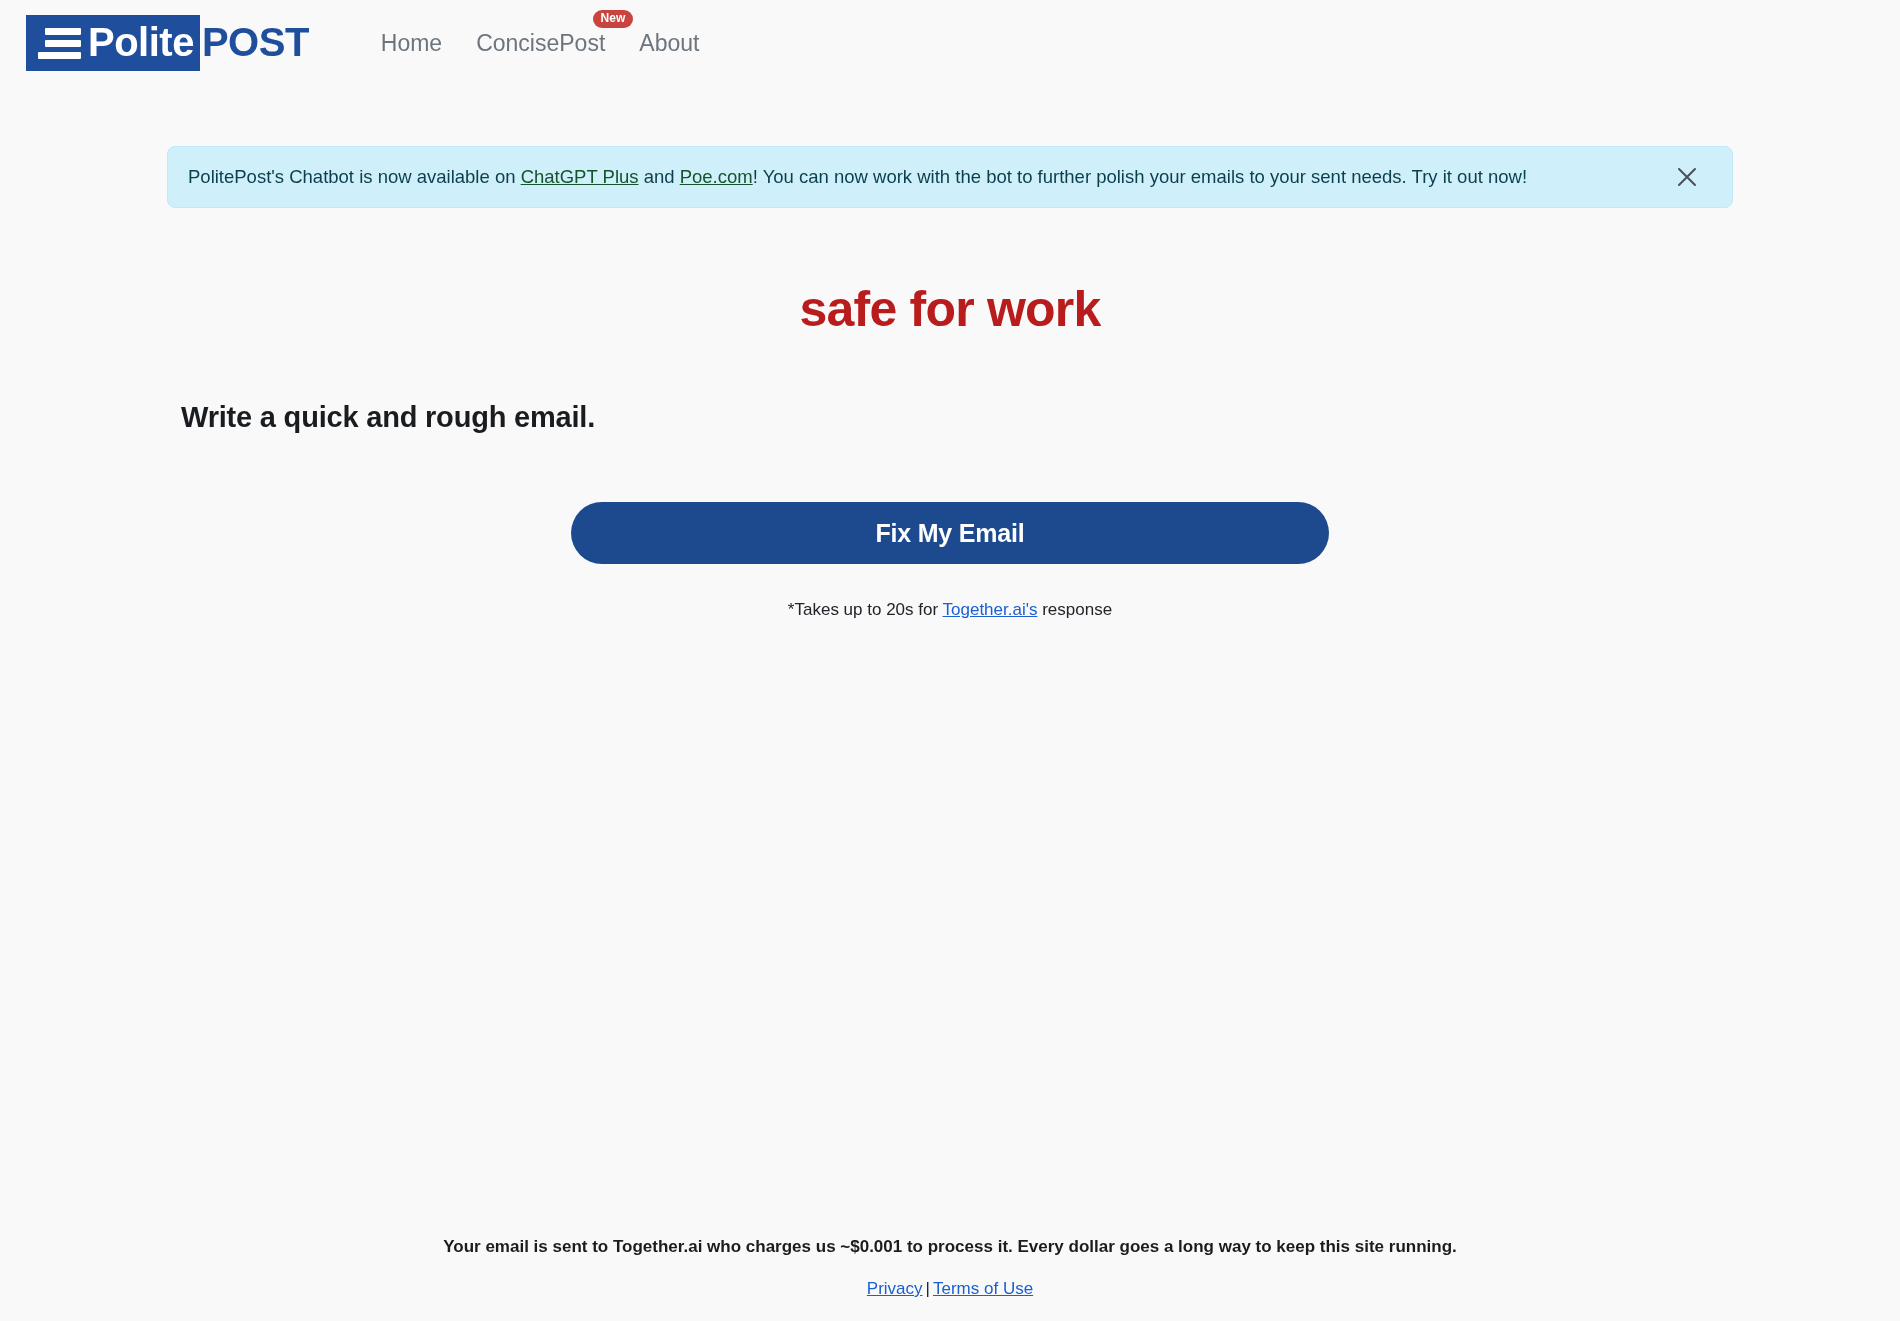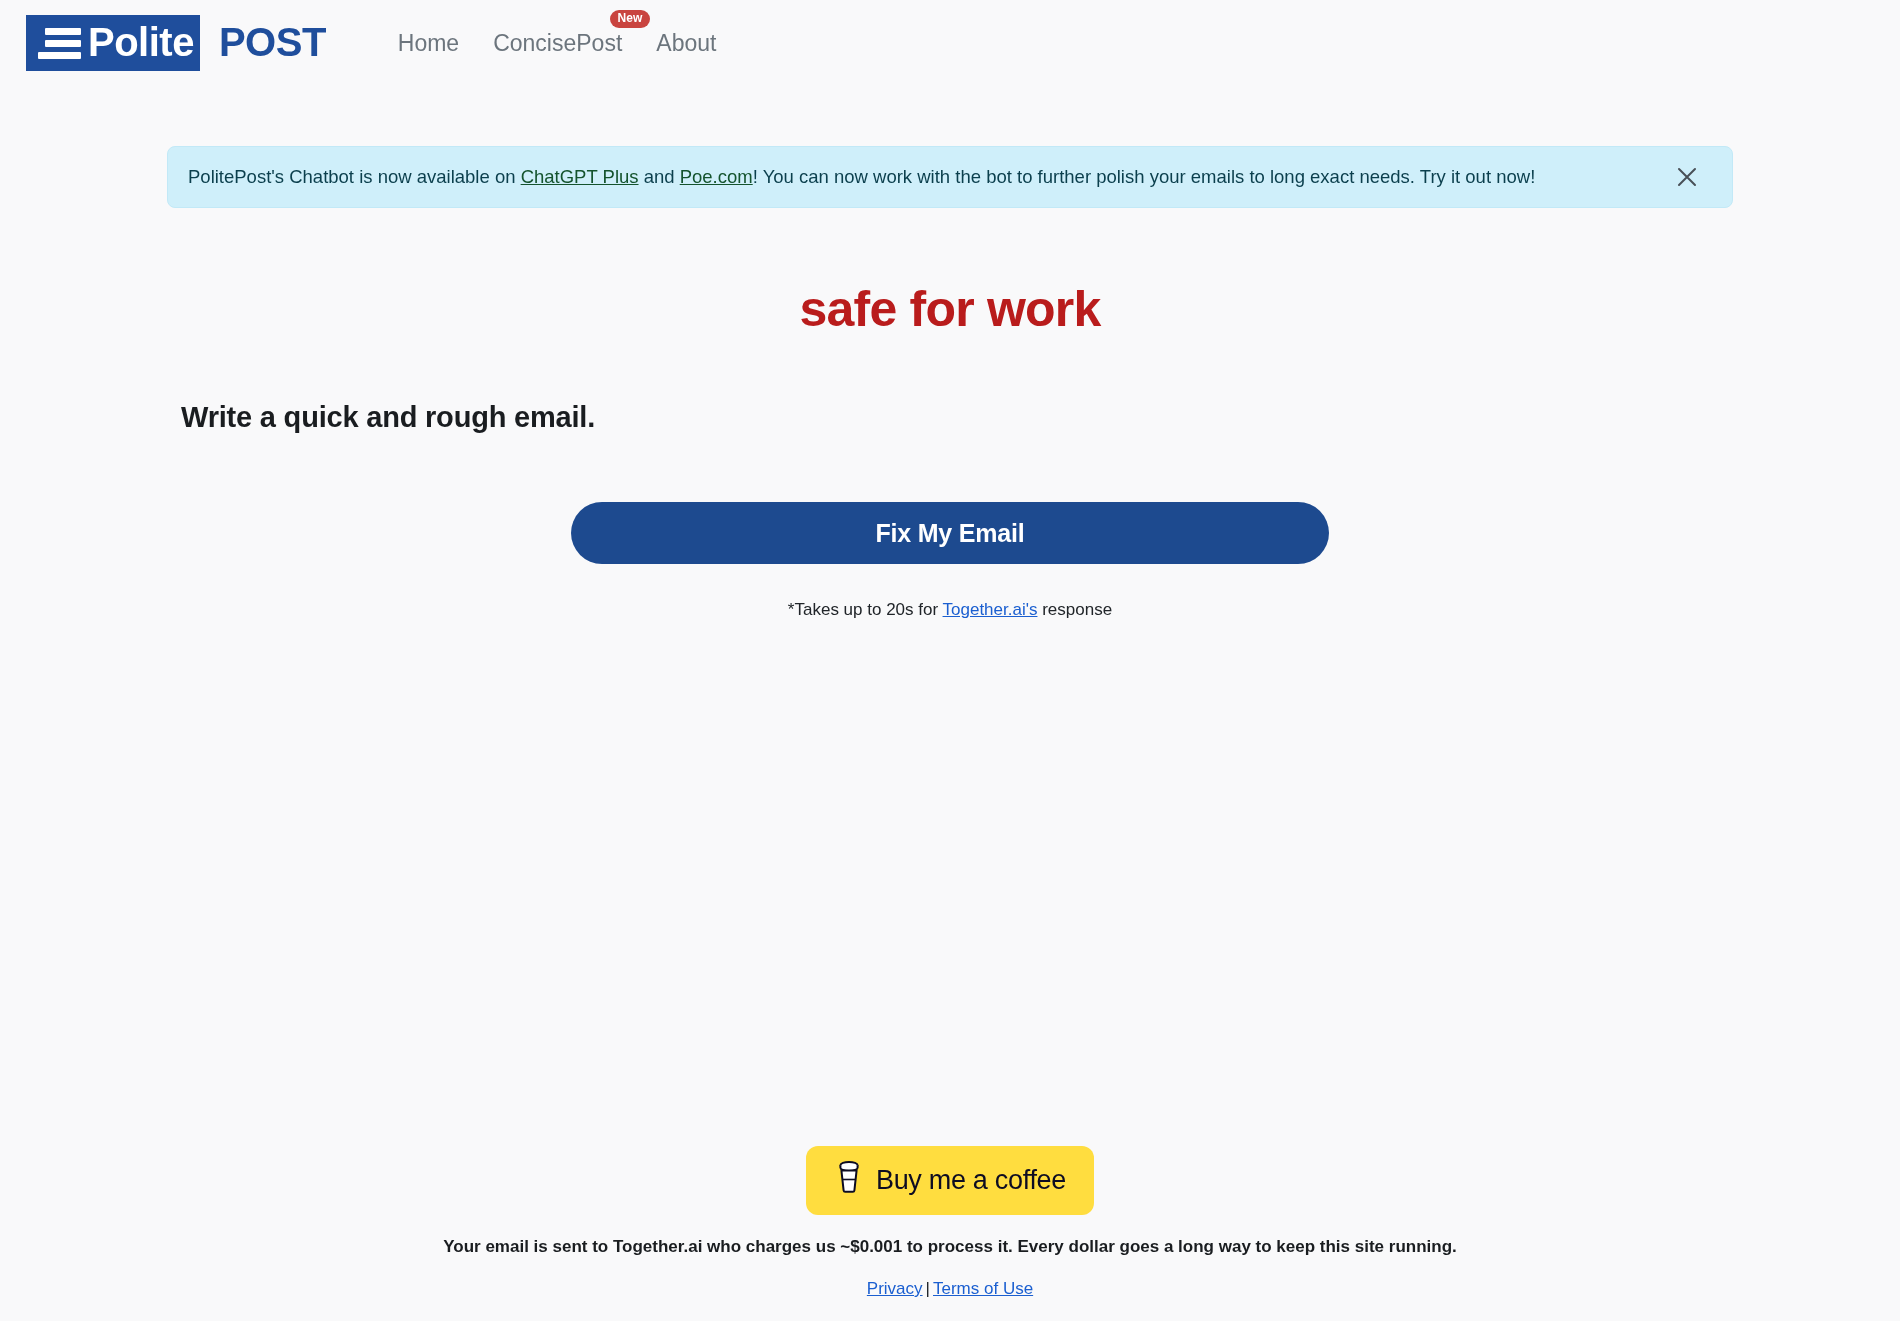--- a/index.html
+++ b/index.html
@@ -25,21 +25,20 @@
     align-items: center;
     padding: 0 0 0 26px;
     background: #f9f9fa;
   }
   .brand {
     display: flex;
     align-items: center;
     text-decoration: none;
     height: 56px;
     margin-right: 48px;
-    gap: 17px;
   }
   .brand-box {
     background: #1f4e9c;
     height: 56px;
     display: flex;
     align-items: center;
     padding: 0 6px 0 12px;
   }
   .hamburger {
     display: flex;
@@ -272,21 +271,21 @@
     </a>
     <a class="nav-link" href="#">
       <span>About</span>
     </a>
   </div>
 </div>
 
 <div class="alert-wrap">
   <div class="alert">
     <div class="alert-text">
-      <span>PolitePost's Chatbot is now available on </span><a href="#">ChatGPT Plus</a><span> and </span><a href="#">Poe.com</a><span>! You can now work with the bot to further polish your emails to long exact needs. Try it out now!</span>
+      <span>PolitePost's Chatbot is now available on </span><a href="#">ChatGPT Plus</a><span> and </span><a href="#">Poe.com</a><span>! You can now work with the bot to further polish your emails to your sent needs. Try it out now!</span>
     </div>
     <button class="alert-close" aria-label="close">
       <svg width="22" height="22" viewBox="0 0 22 22">
         <path d="M3 3 L19 19 M19 3 L3 19" stroke="#495057" stroke-width="2" stroke-linecap="round" fill="none"></path>
       </svg>
     </button>
   </div>
 </div>
 
 <h1 class="hero">
@@ -298,30 +297,19 @@
 
   <div class="submit-row">
     <button class="submit-btn">Fix My Email</button>
     <div class="submit-note">
       <span>*Takes up to 20s for </span><a href="#">Together.ai's</a><span> response</span>
     </div>
   </div>
 </div>
 
 <div class="footer">
-  <button class="coffee-btn">
-    <span>
-      <svg width="30" height="34" viewBox="0 0 30 34">
-        <ellipse cx="15" cy="5.2" rx="8.6" ry="3.2" fill="#ffffff" stroke="#0d0c22" stroke-width="2"></ellipse>
-        <path d="M6.4 5.2 v2.6 a8.6 3.2 0 0 0 17.2 0 v-2.6" fill="#ffffff" stroke="#0d0c22" stroke-width="2" stroke-linejoin="round"></path>
-        <path d="M7.4 10.4 L9.6 30.4 a1.6 1.6 0 0 0 1.6 1.4 h7.6 a1.6 1.6 0 0 0 1.6 -1.4 L22.6 10.4 Z" fill="#ffffff" stroke="#0d0c22" stroke-width="2" stroke-linejoin="round"></path>
-        <path d="M8.5 19.5 h13" stroke="#0d0c22" stroke-width="1.6"></path>
-      </svg>
-    </span>
-    <span>Buy me a coffee</span>
-  </button>
 
   <div class="footer-note">Your email is sent to Together.ai who charges us ~$0.001 to process it. Every dollar goes a long way to keep this site running.</div>
 
   <div class="footer-links">
     <a href="#">Privacy</a><span class="footer-sep">|</span><a href="#">Terms of Use</a>
   </div>
 </div>
 
 </body></html>

